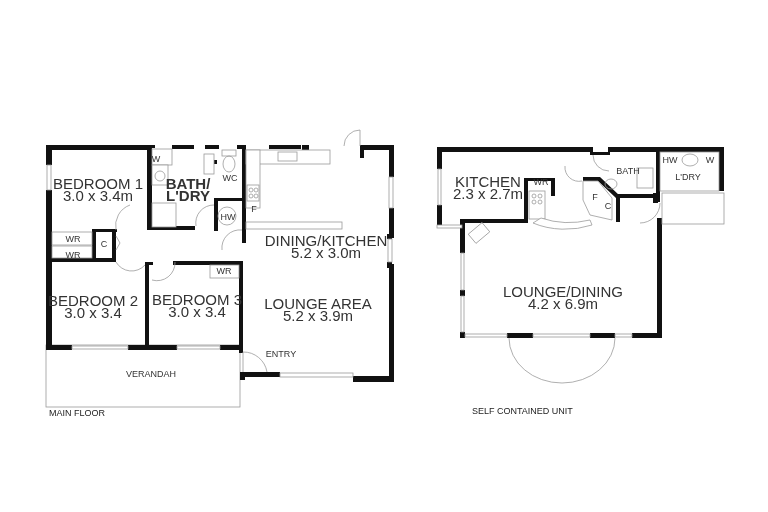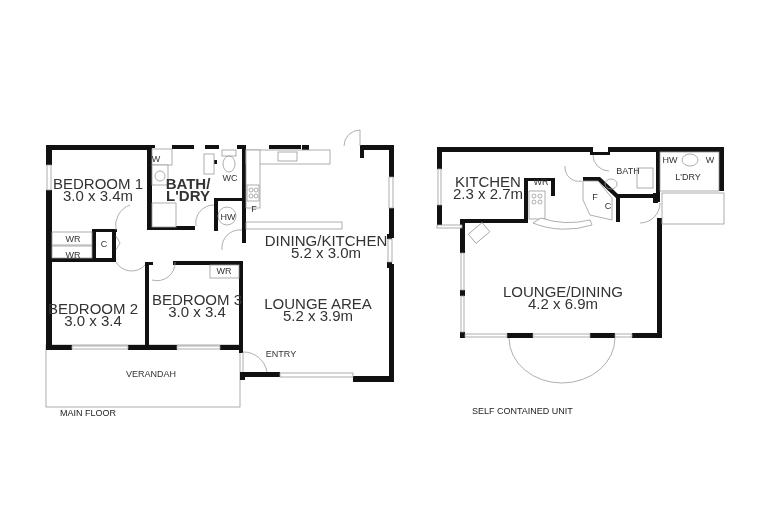--- a/index.html
+++ b/index.html
@@ -194,35 +194,35 @@
 <div class="small" style="left:228px; top:217px;">HW</div>
 <div class="small" style="left:254px; top:209px;">F</div>
 <div class="small" style="left:104px; top:244px;">C</div>
 <div class="small" style="left:73px; top:239px;">WR</div>
 <div class="small" style="left:73px; top:255px;">WR</div>
 <div class="small" style="left:224px; top:271px;">WR</div>
 <div class="label" style="left:326px; top:187px;margin-top:48px;">
   <div>DINING/KITCHEN</div>
   <div>5.2 x 3.0m</div>
 </div>
-<div class="label" style="left:93px; top:303px;">
+<div class="label" style="left:93px; top:295px;">
   <div>BEDROOM 2</div>
   <div>3.0 x 3.4</div>
 </div>
 <div class="label" style="left:197px; top:294px;">
   <div>BEDROOM 3</div>
   <div>3.0 x 3.4</div>
 </div>
 <div class="label" style="left:318px; top:298px;">
   <div>LOUNGE AREA</div>
   <div>5.2 x 3.9m</div>
 </div>
 <div class="small" style="left:269px; top:354px;padding-left:24px;">ENTRY</div>
 <div class="small" style="left:151px; top:374px;">VERANDAH</div>
-<div class="caption" style="left:60px; top:408px;text-align:right;">MAIN FLOOR</div>
+<div class="caption" style="left:49px; top:408px;text-align:right;">MAIN FLOOR</div>
 
 <div class="label" style="left:488px; top:176px;">
   <div>KITCHEN</div>
   <div>2.3 x 2.7m</div>
 </div>
 <div class="small" style="left:541px; top:182px;">WR</div>
 <div class="small" style="left:628px; top:171px;">BATH</div>
 <div class="small" style="left:670px; top:160px;">HW</div>
 <div class="small" style="left:710px; top:160px;">W</div>
 <div class="small" style="left:688px; top:177px;">L'DRY</div>

